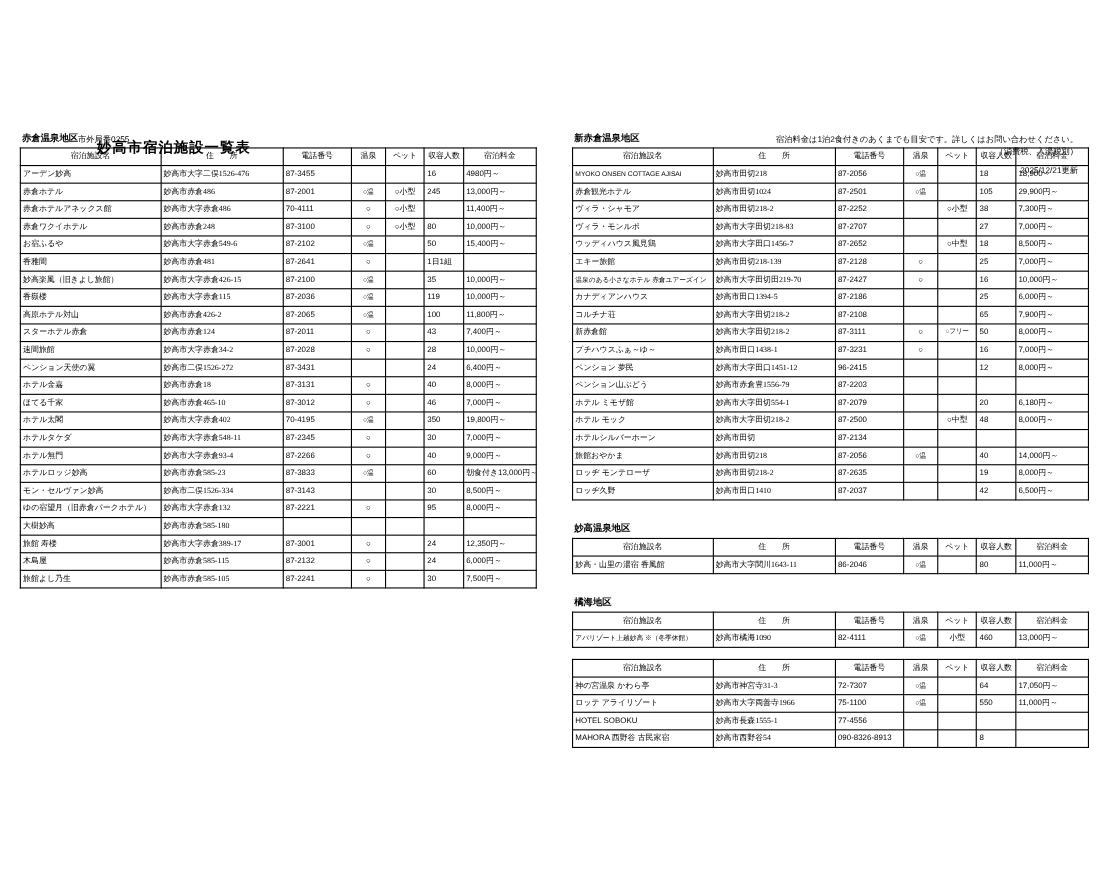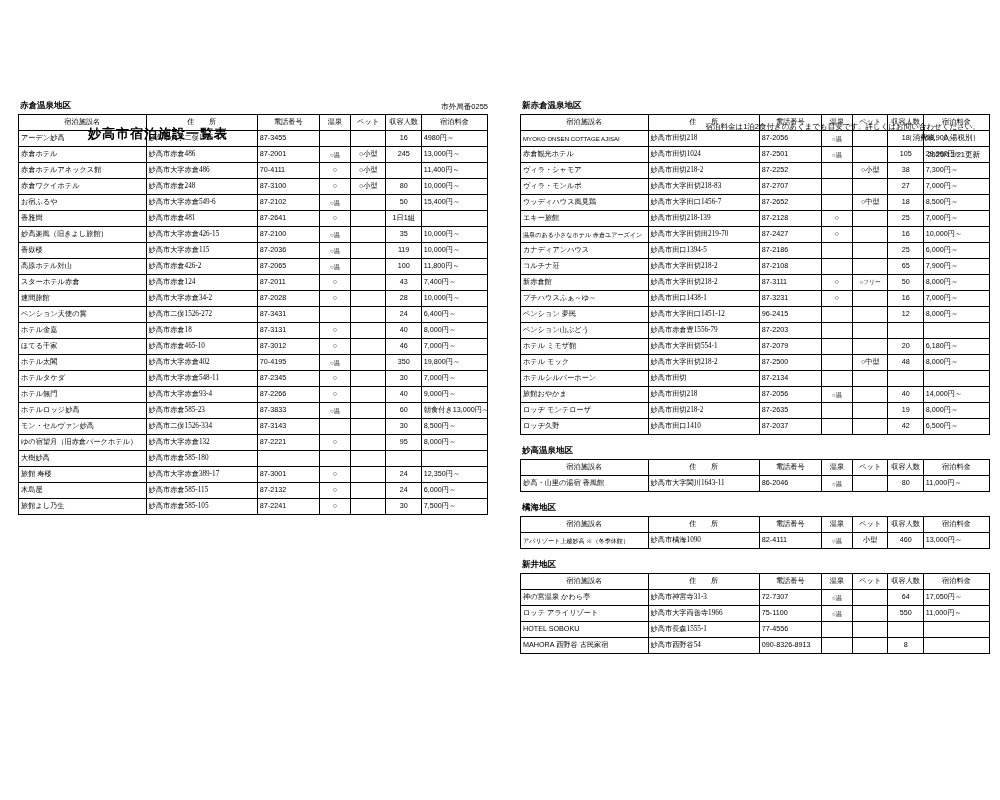--- a/index.html
+++ b/index.html
@@ -51,22 +51,22 @@
   }
   .section {
     margin-bottom: 10px;
   }
   .section-head {
     font-size: 8.5px;
     font-weight: bold;
     margin-bottom: 2px;
     padding-left: 2px;
     display: flex;
-    justify-content: space-between;
     align-items: flex-end;
+    margin-top: 20px;
   }
   .section-head .sub {
     font-weight: normal;
     font-size: 7.5px;
   }
   table.tbl {
     border-collapse: collapse;
     width: 100%;
     table-layout: fixed;
     border-radius: 24px;
@@ -83,21 +83,21 @@
   }
   table.tbl th {
     text-align: center;
     font-weight: normal;
   }
   .c-name   { width: 30%; text-align: left; }
   .c-addr   { width: 26%; text-align: left; font-family: Liberation Serif, serif; }
   .c-tel    { width: 14%; text-align: left; }
   .c-onsen  { width: 6.5%; text-align: center; }
   .c-pet    { width: 7.5%; text-align: center; }
-  .c-cap    { width: 7.5%; text-align: center; padding-right: 3px; }
+  .c-cap    { width: 7.5%; text-align: left; padding-right: 3px; }
   .c-price  { width: 15%; text-align: left; }
   .hdr-small { font-size: 6px; }
 </style>
 </head>
 <body>
 
 <div class="page">
 
   <div class="doc-title">妙高市宿泊施設一覧表</div>
 
@@ -594,24 +594,20 @@
               <td class="c-tel">82-4111</td>
               <td class="c-onsen" style="font-size: 6.2px;">○温</td>
               <td class="c-pet">小型</td>
               <td class="c-cap">460</td>
               <td class="c-price">13,000円～</td>
             </tr>
           </tbody>
         </table>
       </div>
       <div class="section">
-        <div class="section-head">
-          <span>新井地区</span>
-          <span class="sub"></span>
-        </div>
         <table class="tbl">
           <thead>
             <tr>
               <th class="c-name" style="text-align: center;">宿泊施設名</th>
               <th class="c-addr" style="text-align: center;">住　　所</th>
               <th class="c-tel" style="text-align: center;">電話番号</th>
               <th class="c-onsen" style="text-align: center;">温泉</th>
               <th class="c-pet" style="text-align: center;">ペット</th>
               <th class="c-cap hdr-small" style="text-align: center;">収容人数</th>
               <th class="c-price" style="text-align: center;">宿泊料金</th>

